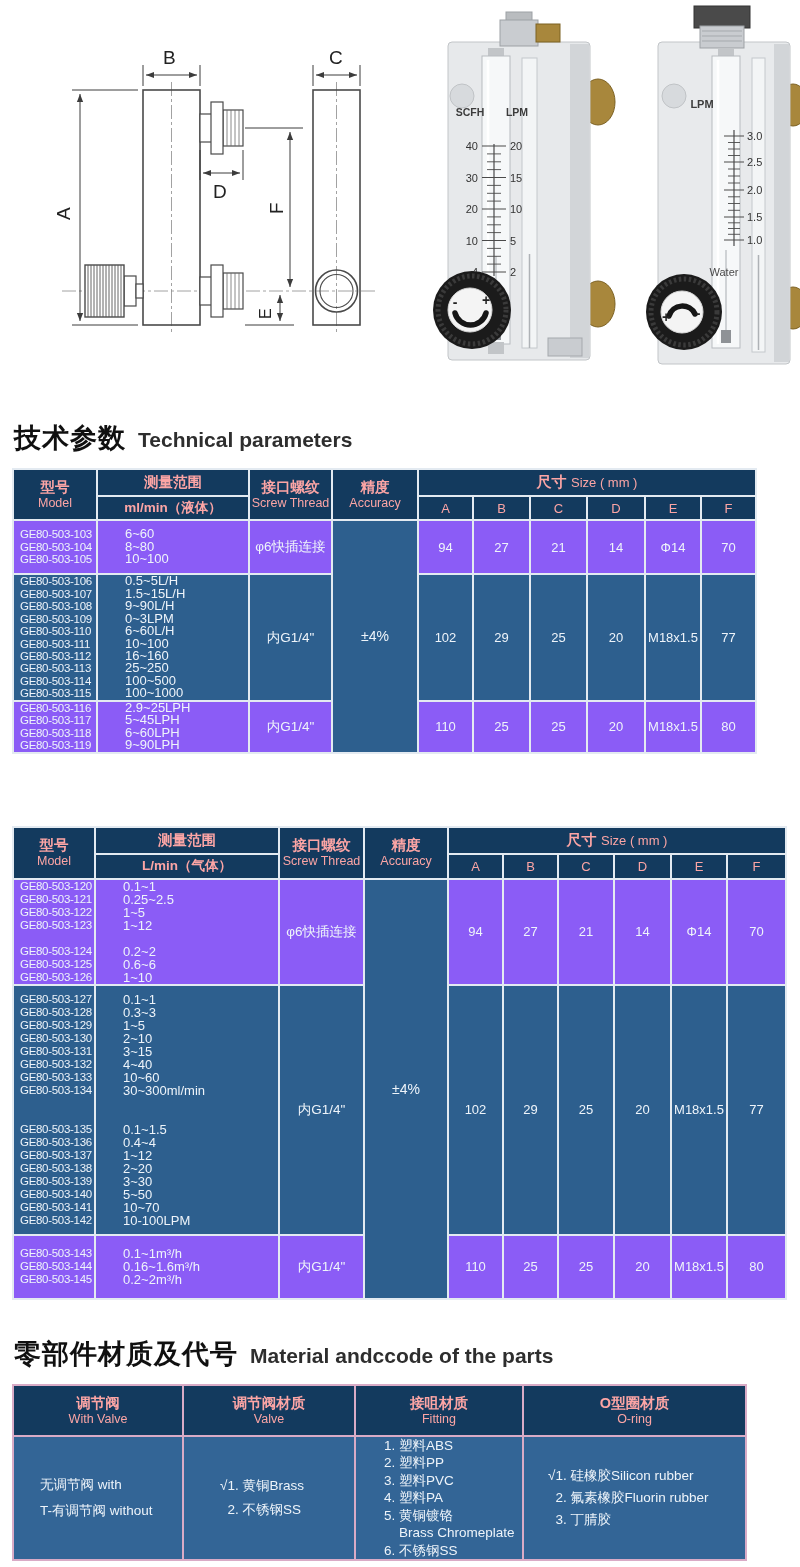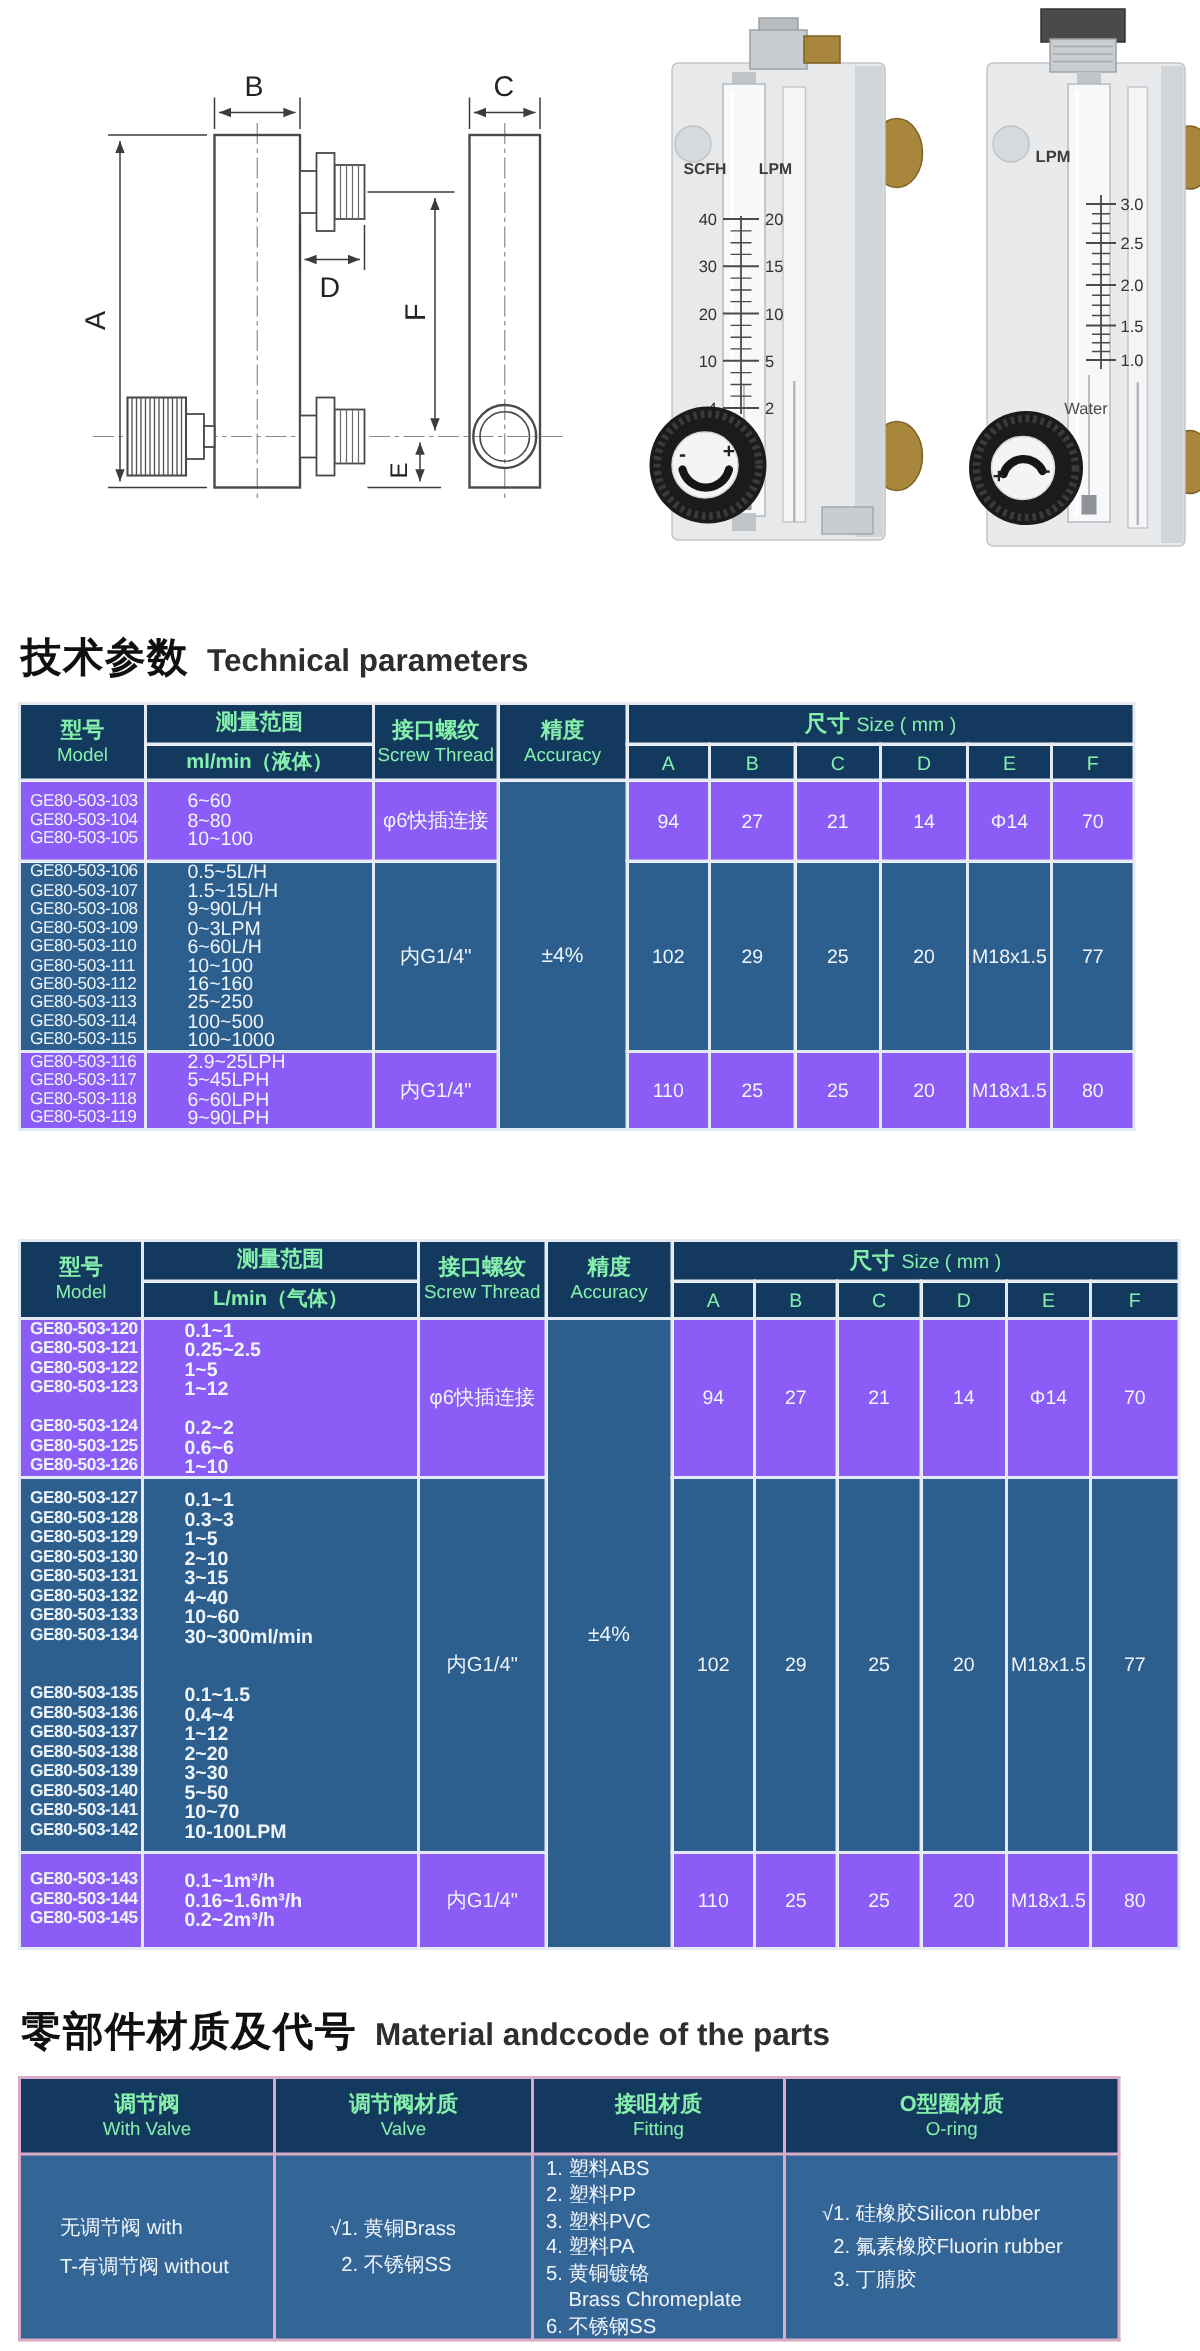--- a/index.html
+++ b/index.html
@@ -14,45 +14,45 @@
 
   
   .sec-h { display:flex; align-items:baseline; margin:18px 0 12px 14px; }
   .sec-h .zh { font-size:27px; font-weight:bold; color:#101010; letter-spacing:1px; }
   .sec-h .en { font-size:21px; color:#2e2e2e; margin-left:12px;font-weight:bold; }
   .sec-h2 { margin-top:36px; }
 
   
   table { border-collapse:collapse; table-layout:fixed; margin-left:12px; color:#eef4fa; }
   .spec td, .spec th { border:2px solid #e3eaf1; overflow:hidden; }
-  th { background:#133a5e; color:#86efac; font-weight:normal; text-align:center; vertical-align:middle; }
+  th { background:#133a5e; color:#fca5a5; font-weight:normal; text-align:center; vertical-align:middle; }
   th .hzh { font-size:14.5px; font-weight:bold; display:block; line-height:17px;}
   th .hen { font-size:12.5px; display:block; line-height:14px;}
   th .hinline-zh { font-size:15px; font-weight:bold; }
   th .hinline-en { font-size:13px; }
   td { vertical-align:middle; }
   .c-model { font-size:11.5px; text-align:left; padding-left:6px; white-space:pre-line; letter-spacing:-0.3px;}
   .c-range { font-size:13px;  text-align:left; padding-left:27px; white-space:pre-line; }
   .t1 .c-model, .t1 .c-range { line-height:12.4px; }
-  .t2 .c-model, .t2 .c-range { line-height:13px;font-weight:bold; }
+  .t2 .c-model, .t2 .c-range { line-height:13px; }
   .c-screw { font-size:13.5px; text-align:center; }
   .c-acc   { font-size:14px; text-align:center; background:#2d5f8e; }
   .c-size  { font-size:13px; text-align:center; }
   tr.band-light td { background:#8b5cf6; }
   tr.band-dark  td { background:#2d5f8e; }
   tr.band-light td.c-acc, tr.band-dark td.c-acc { background:#2d5f8e; }
   .subhead th { font-size:13px; }
   .unit-th { font-size:13.5px !important; font-weight:bold; }
 
   
   .t3 td, .t3 th { border:2px solid #d9abc6; }
   .t3 td { background:#336596; font-size:13.5px; white-space:pre-line; vertical-align:middle; }
   .t3 .c-withvalve { text-align:left; padding-left:26px; line-height:26px; }
   .t3 .c-valve     { text-align:left; padding-left:36px; line-height:24px; }
-  .t3 .c-fitting   { text-align:left; padding-left:8px; line-height:17.5px; }
+  .t3 .c-fitting   { text-align:left; padding-left:28px; line-height:17.5px; }
   .t3 .c-oring     { text-align:left; padding-left:24px; line-height:22px; }
 
   svg text { font-family:"Liberation Sans", sans-serif; }
 </style>
 </head>
 <body>
 
 <div class="page">
 
   <div class="top">

